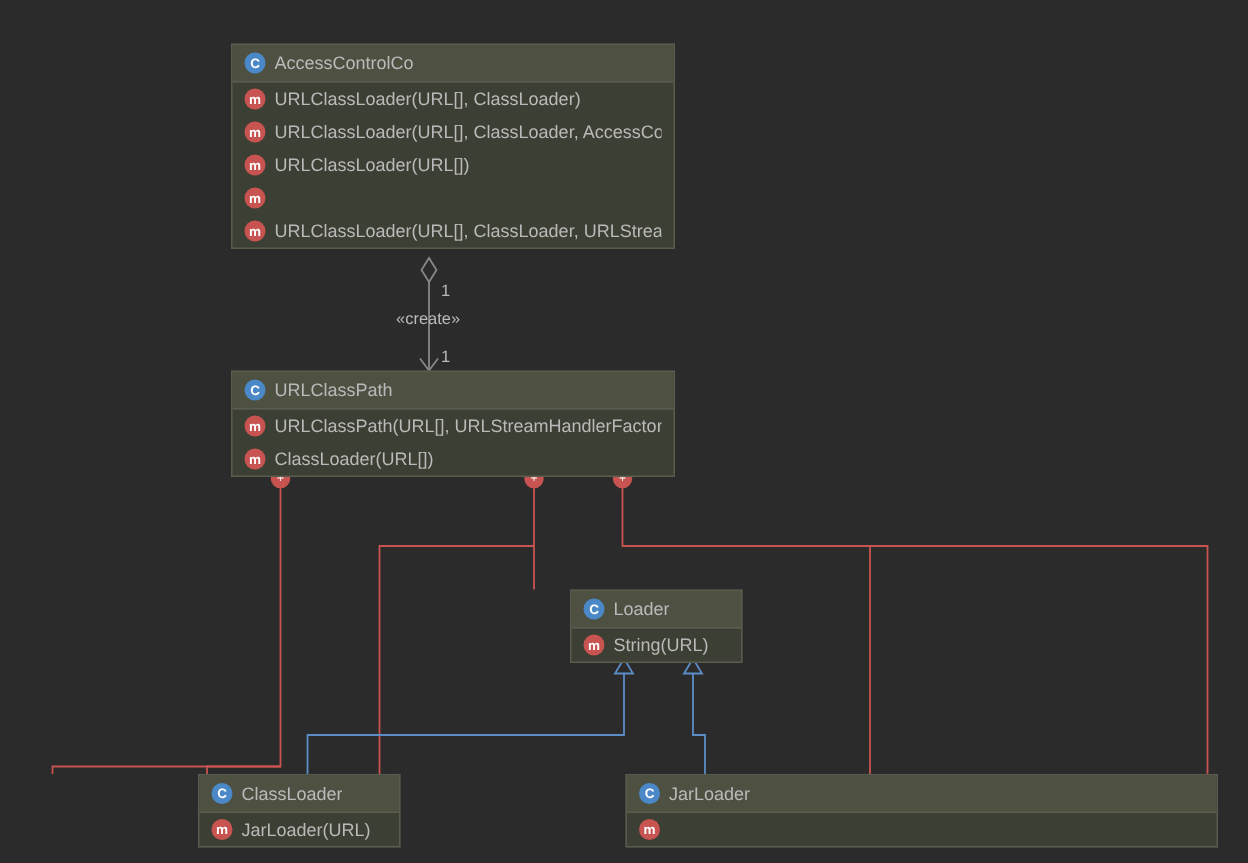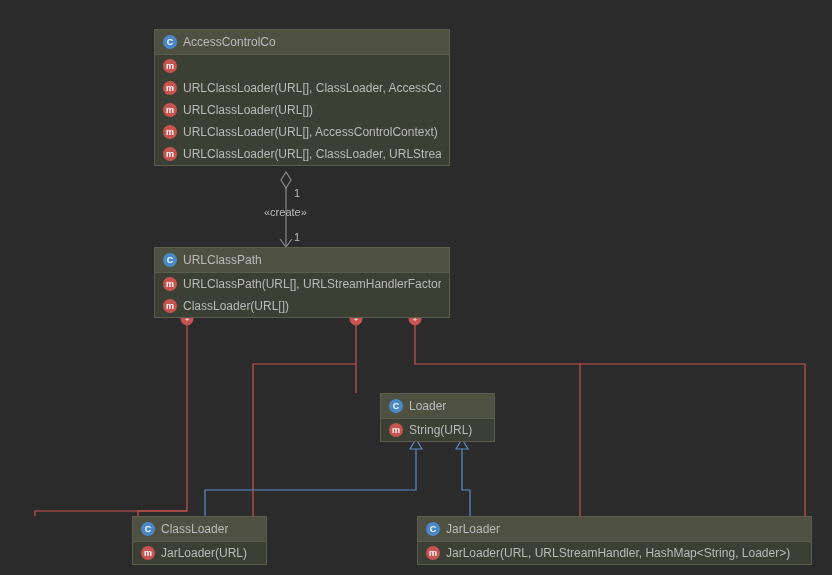--- a/index.html
+++ b/index.html
@@ -56,32 +56,32 @@
   <polyline class="blue" points="462,449 462,490 470,490 470,516"></polyline>
 </svg>
 
 <div class="box" style="left:154px;top:29px;width:296px">
   <div class="hdr">
     <span class="ic ic-c">C</span>
     <span class="txt">AccessControlCo</span>
   </div>
   <div class="row">
         <span class="ic ic-m">m</span>
+        <span class="txt">URLClassLoader(URL[], ClassLoader)</span>
       </div>
   <div class="row">
         <span class="ic ic-m">m</span>
         <span class="txt">URLClassLoader(URL[], ClassLoader, AccessControlCo</span>
       </div>
   <div class="row">
         <span class="ic ic-m">m</span>
         <span class="txt">URLClassLoader(URL[])</span>
       </div>
   <div class="row">
         <span class="ic ic-m">m</span>
-        <span class="txt">URLClassLoader(URL[], AccessControlContext)</span>
       </div>
   <div class="row">
         <span class="ic ic-m">m</span>
         <span class="txt">URLClassLoader(URL[], ClassLoader, URLStreamHandle</span>
       </div>
 </div>
 
 <div class="box" style="left:154px;top:247px;width:296px">
   <div class="hdr">
     <span class="ic ic-c">C</span>
@@ -119,17 +119,16 @@
       </div>
 </div>
 
 <div class="box" style="left:417px;top:516px;width:395px">
   <div class="hdr">
     <span class="ic ic-c">C</span>
     <span class="txt">JarLoader</span>
   </div>
   <div class="row">
         <span class="ic ic-m">m</span>
-        <span class="txt">JarLoader(URL, URLStreamHandler, HashMap&lt;String, Loader&gt;)</span>
       </div>
 </div>
 
 </div>
 
 </body></html>

